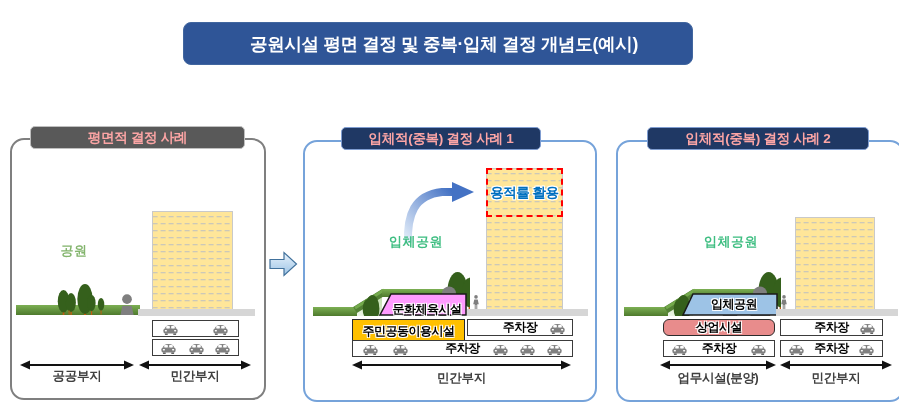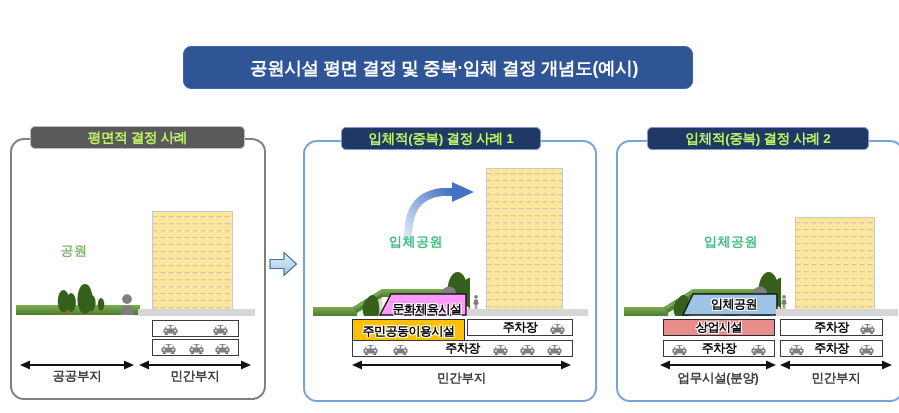--- a/index.html
+++ b/index.html
@@ -1,29 +1,29 @@
 <!DOCTYPE html>
 <html style="--title_bg: #2F5597; --panel1_header_bg: #595959; --panel23_header_bg: #1F3864; --panel1_border: #7F7F7F; --panel23_border: #76A3DA; --building: #FFE699; --building_line: #CCC8B8; --culture_sports: #FF9BFF; --community: #FFC000; --office: #9DC3E6; --commercial: #E88C8C; --park_text: #84B56E; --park3d_text: #3FBE82; --far_text: #0070C0; --far_border: #FF0000; --arrow_blue: #4472C4;"><head>
 <meta charset="utf-8">
 <style>
   html,body{margin:0;padding:0;background:#fff;}
   body{font-family:"Liberation Sans","DejaVu Sans",sans-serif;}
   .stage{position:relative;width:899px;height:413px;background:#fff;overflow:hidden;}
 
   
-  .title{position:absolute;left:183px;top:46px;width:510px;height:43px;
+  .title{position:absolute;left:183px;top:22px;width:510px;height:43px;
     background:var(--title_bg);border-radius:8px;border:1px solid #41669F;
     color:#fff;font-size:17.5px;font-weight:bold;display:flex;align-items:center;justify-content:center;
     letter-spacing:-0.3px;box-sizing:border-box;padding-left:12px;}
 
   
   .panel{position:absolute;background:#fff;border-radius:14px;box-sizing:border-box;}
   .panel.gray{border:2px solid var(--panel1_border);}
   .panel.blue{border:2px solid var(--panel23_border);}
-  .phead{position:absolute;height:23px;border-radius:5px;color:#bef264;font-size:13.5px;font-weight:bold;
+  .phead{position:absolute;height:23px;border-radius:5px;color:#fca5a5;font-size:13.5px;font-weight:bold;
     display:flex;align-items:center;justify-content:center;letter-spacing:-0.3px;box-sizing:border-box;z-index:5;}
   .phead.gray{background:var(--panel1_header_bg);border:1px solid #BFBFBF;}
   .phead.navy{background:var(--panel23_header_bg);border:1px solid #7F9DD1;}
 
   .abs{position:absolute;}
 
   
   .bldg{position:absolute;}
   .bldg svg{display:block;}
 
@@ -180,20 +180,23 @@
   </svg>
 
   <div class="panel blue" style="left:303px;top:140px;width:294px;height:262px;">
     <div class="phead navy" style="left:36px;top:-15px;width:200px;">입체적(중복) 결정 사례 1</div>
 
     <div class="bldg" style="left:181px;top:26px;">
       <svg width="77" height="148">
           <rect x="0.5" y="0.5" width="76" height="147" fill="url(#bldgPat)" stroke="#C9C9C9"></rect>
         </svg>
     </div>
+    <div class="farbox" style="left:181px;top:26px;width:77px;height:49px;">
+      <span class="fartext">용적률 활용</span>
+    </div>
 
     <svg class="abs" style="left:95px;top:33px;" width="90" height="72">
       <path d="M 8 68 C 7 40 14 20 42 17 L 52 17" fill="none" stroke="url(#arrowGrad)" stroke-width="8"></path>
       <polygon points="52,7 52,27 74,17" fill="var(--arrow_blue)"></polygon>
     </svg>
 
     <div class="parklabel" style="left:78px;top:91px;width:66px;color:var(--park3d_text);">입체공원</div>
 
     <svg class="abs" style="left:5px;top:116px;" width="160" height="58">
       <polygon points="40,52 72,33 72,58 24,58" fill="url(#slopeGrad)"></polygon>
@@ -299,21 +302,21 @@
         <use href="#person"></use>
       </svg>
 
     <div class="bldg" style="left:177px;top:75px;">
       <svg width="80" height="97">
           <rect x="0.5" y="0.5" width="79" height="96" fill="url(#bldgPat)" stroke="#C9C9C9"></rect>
         </svg>
     </div>
     <div class="gstrip" style="left:158px;top:167px;width:122px;height:7px;"></div>
 
-    <div class="fbox" style="left:45px;top:177px;width:112px;height:17px;background:var(--commercial);">
+    <div class="fbox" style="left:45px;top:177px;width:112px;height:17px;background:var(--commercial);border-radius:6px;">
       <span class="flabel">상업시설</span>
     </div>
     <div class="pbox" style="left:162px;top:177px;width:103px;height:17px;">
       <span class="plabel">주차장</span>
       <svg class="car" style="right:7px;" width="15" height="11">
           <use href="#car"></use>
         </svg>
     </div>
     <div class="pbox" style="left:45px;top:198px;width:112px;height:17px;">
       <span class="plabel">주차장</span>

